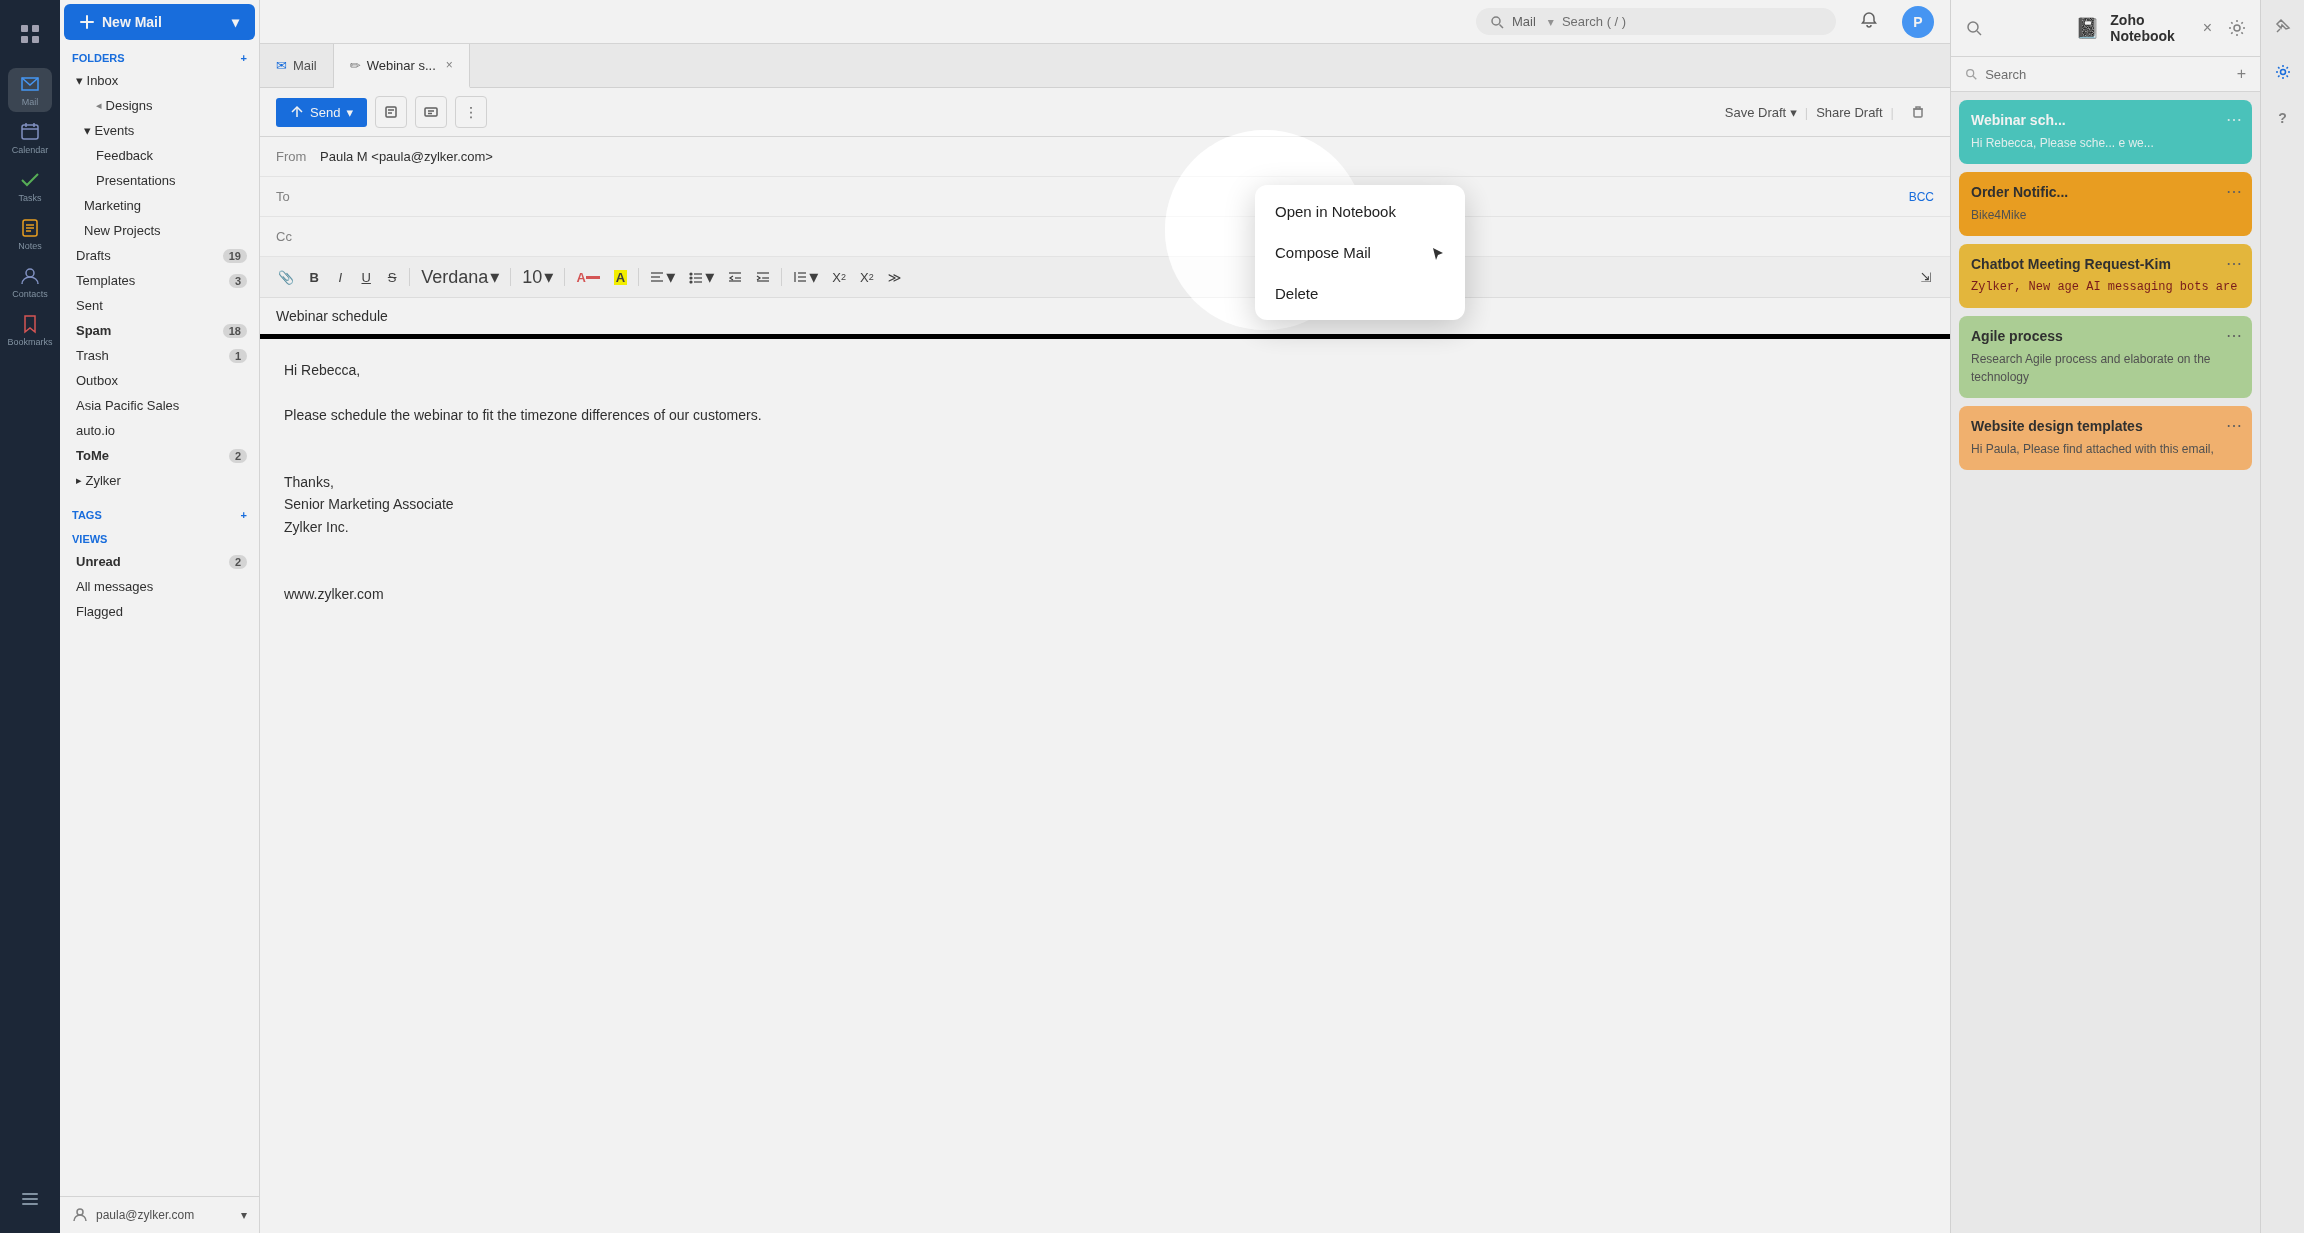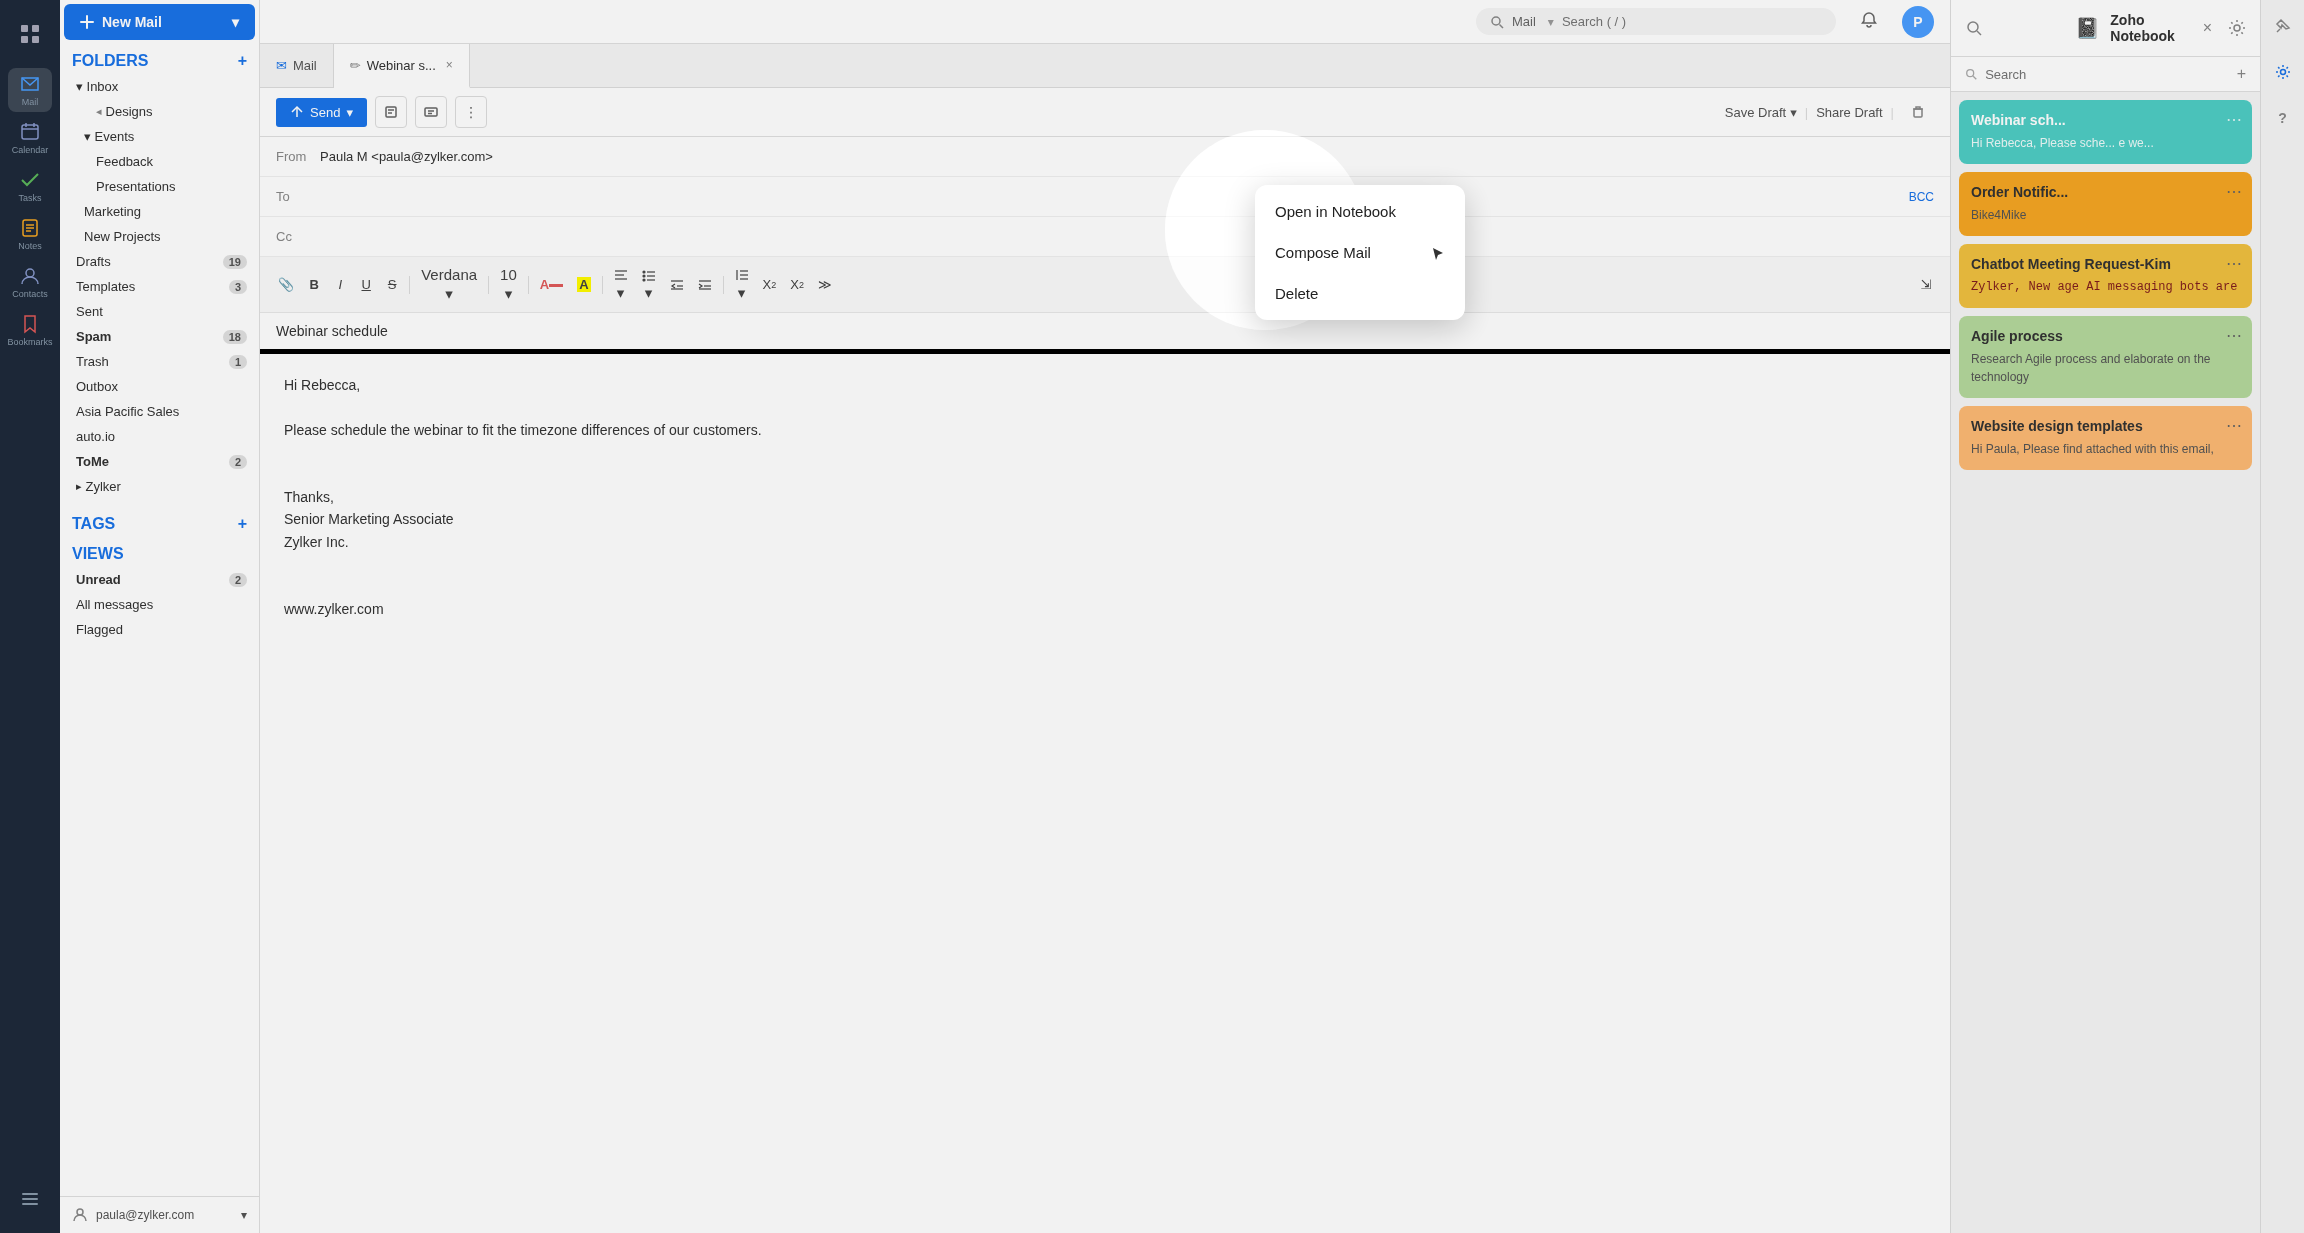--- a/index.html
+++ b/index.html
@@ -53,21 +53,21 @@
       font-size: 14px;
       font-weight: 600;
       cursor: pointer;
       display: flex;
       align-items: center;
       gap: 8px;
     }
     .new-mail-btn .chevron { margin-left: auto; }
 
     .folder-section-title {
-      font-size: 16px;
+      font-size: 11px;
       font-weight: 700;
       color: #1a73e8;
       padding: 8px 12px 4px;
       display: flex;
       align-items: center;
       justify-content: space-between;
     }
     .folder-item {
       display: flex;
       align-items: center;
@@ -258,22 +258,21 @@
     }
     .fmt-sep { width: 1px; height: 18px; background: #ddd; margin: 0 3px; }
     .fmt-dropdown {
       display: flex;
       align-items: center;
       gap: 2px;
       padding: 3px 6px;
       cursor: pointer;
       border-radius: 3px;
       color: #444;
-      font-size: 15px;
-      flex-direction: column;
+      font-size: 18px;
     }
 
     
     .email-body {
       padding: 20px 24px;
       font-size: 14px;
       line-height: 1.6;
       color: #333;
       flex: 1;
     }

